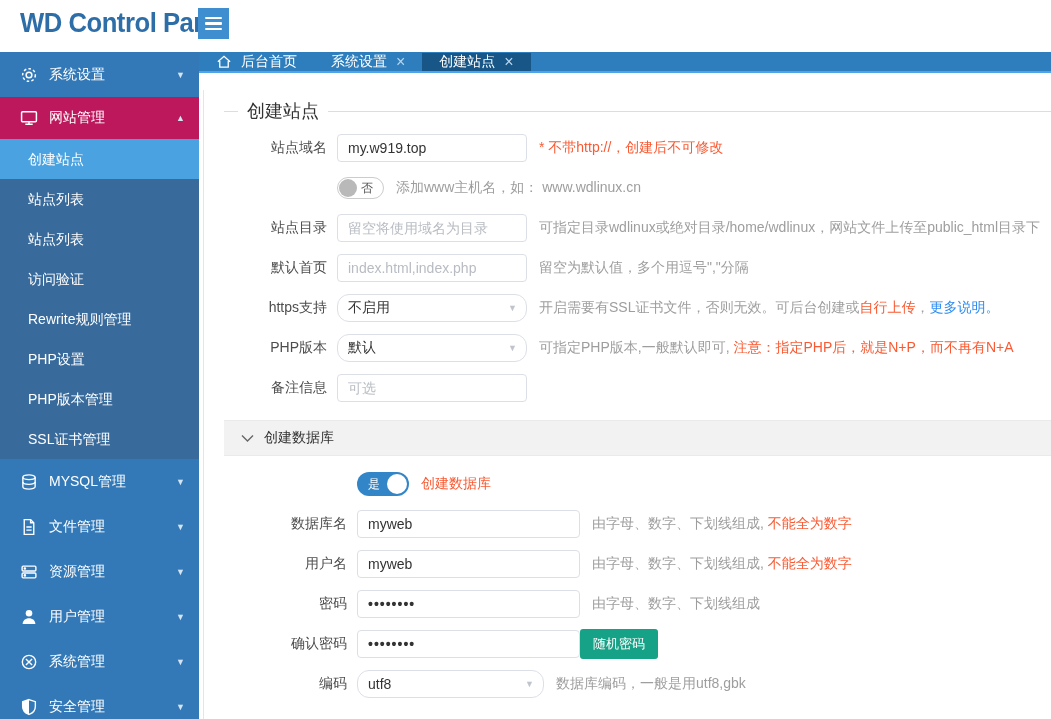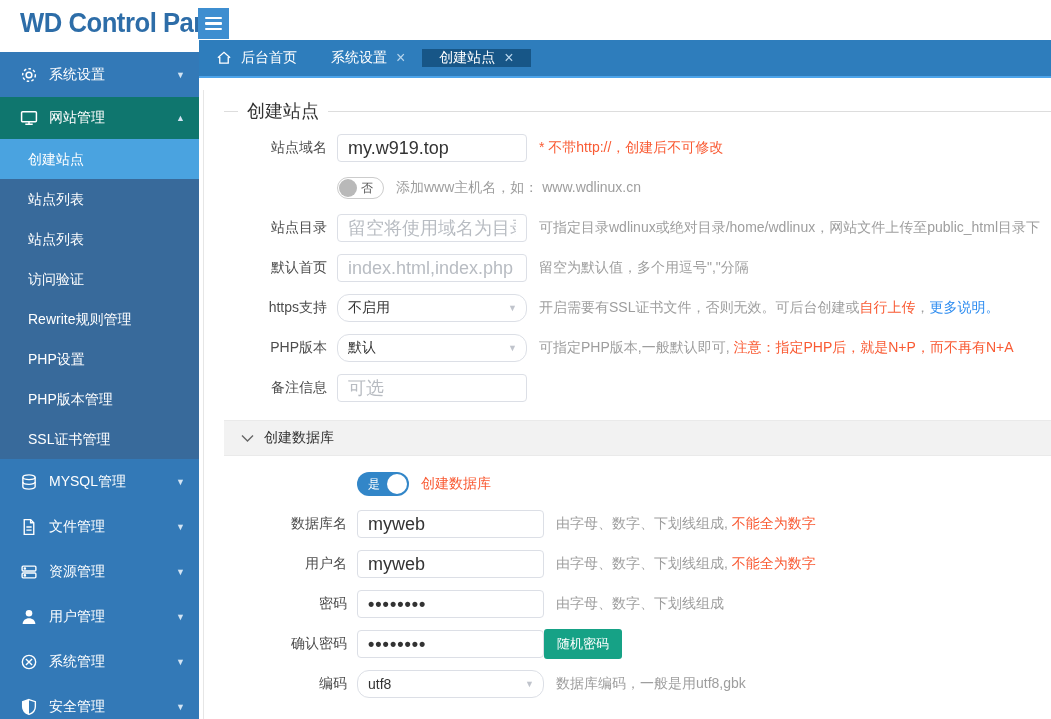--- a/index.html
+++ b/index.html
@@ -20,55 +20,55 @@
     display:flex; flex-direction:column; justify-content:center; align-items:center; gap:3px;
     cursor:pointer;
   }
   .menu-btn span { display:block; width:17px; height:2.5px; background:#fff; border-radius:1px; }
   
   .sidebar { position:absolute; left:0; top:52px; width:199px; bottom:0; background:#3379b7; }
   .side-item {
     height:45px; display:flex; align-items:center; padding:0 14px 0 20px;
     color:#fff; font-size:14px; cursor:pointer;
   }
-  .side-item.open { background:#0f766e; height:42px; }
+  .side-item.open { background:#be185d; height:42px; }
   .side-icon { width:18px; height:18px; margin-right:11px; flex-shrink:0; display:flex; align-items:center; }
   .chev { margin-left:auto; font-size:9px; color:#d3e4f3; }
   .submenu { background:#386a9b; }
   .sub-item {
     height:40px; line-height:40px; padding-left:28px; color:#fff; font-size:14px; cursor:pointer;
   }
   .sub-item.active { background:#4aa3e0; }
   
   .tabbar {
-    position:absolute; left:199px; right:0; top:40px; height:38px;
+    position:absolute; left:199px; right:0; top:52px; height:21px;
     background:#2e7dbc; border-bottom:2px solid #4da4ea;
-    display:flex; align-items:center; color:#fff;
+    display:flex; align-items:flex-end; color:#fff;
   }
   .tab { display:flex; align-items:center; padding:0 17px; font-size:14px; gap:9px; cursor:pointer; }
   .tab.active { background:#175687; }
   .tab .close { font-size:16px; color:#b9d6ed; line-height:1; cursor:pointer; }
   .tab .home-ic { width:16px; height:16px; display:flex; align-items:center; }
   
   .content { position:absolute; left:200px; right:0; top:90px; bottom:0; background:#fff; overflow:hidden; }
   .content-divider { position:absolute; left:3px; top:0; bottom:0; width:1px; background:#e6e6e6; }
   .form-wrap { margin:8px 0 0 24px; }
   .form-title-row { display:flex; align-items:center; height:26px; margin-bottom:10px; }
   .tline-l { width:14px; height:1px; background:#ddd; margin-right:9px; }
   .tline-r { flex:1; height:1px; background:#ddd; margin-left:9px; }
   .form-title { font-size:18px; color:#333; }
   .frow { display:flex; align-items:center; height:28px; margin-bottom:12px; white-space:nowrap; }
   .flabel { width:113px; text-align:right; padding-right:10px; font-size:14px; color:#4d4d4d; flex-shrink:0; }
   .frow.db .flabel { width:133px; }
   .finput {
     width:190px; height:28px; border:1px solid #dcdfe6; border-radius:4px;
-    padding:0 10px; font-size:18px; color:#333; outline:none;
+    padding:0 10px; font-size:14px; color:#333; outline:none;
     font-family:"Liberation Sans","DejaVu Sans",sans-serif;
   }
-  .frow.db .finput { width:187px; }
+  .frow.db .finput { width:223px; }
   .finput.pw { font-weight:bold; letter-spacing:1px; }
   .finput::placeholder { color:#b8bcc2; }
   .fselect {
     width:190px; height:28px; border:1px solid #dcdfe6; border-radius:12px; background:#fff;
     display:flex; align-items:center; justify-content:space-between; padding:0 9px 0 10px;
     font-size:14px; color:#333; cursor:pointer;
   }
   .frow.db .fselect { width:187px; }
   .sel-arrow { font-size:9px; color:#c0c4cc; }
   .fhint { margin-left:12px; font-size:14px; color:#9e9e9e; }

